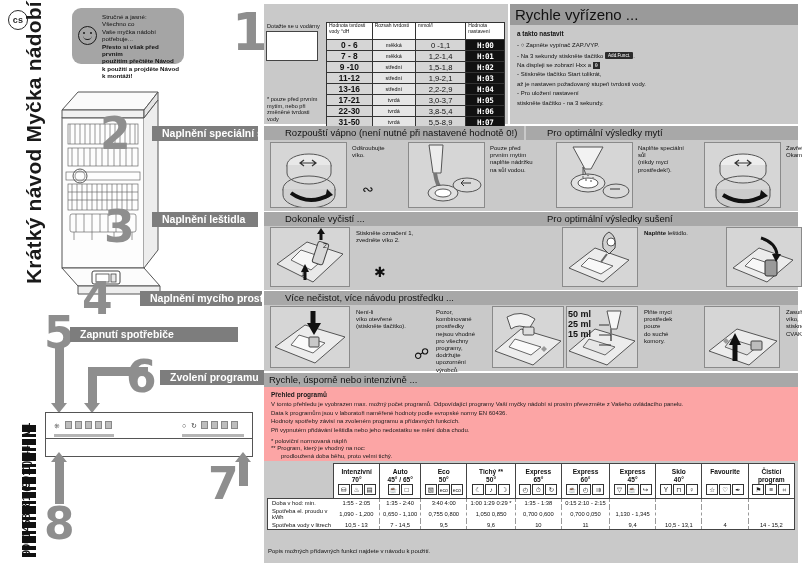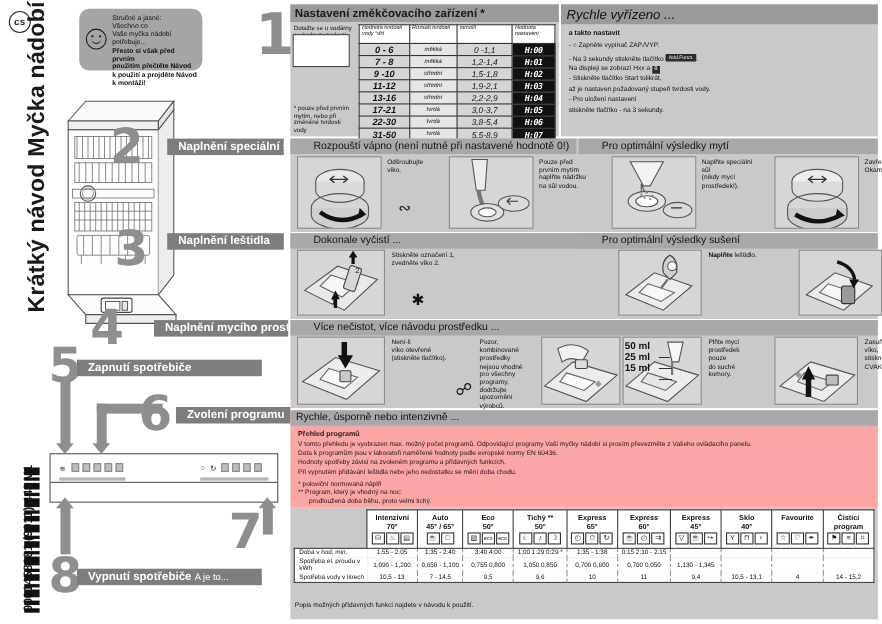--- a/index.html
+++ b/index.html
@@ -108,32 +108,32 @@
   .wh { position:absolute; left:264px; top:4px; width:244px; height:120px; background:#c9c9c9; }
   .wh-title { font-size:10.5px; font-weight:bold; padding:2px 4px; background:#9a9a9a; }
   .wh-left { position:absolute; left:3px; top:19px; width:56px; }
   .wh-left p { margin:0; font-size:5.6px; line-height:6.6px; color:#111; }
   .wh-box { position:absolute; left:2px; top:27px; width:52px; height:30px; background:#fff; border:.8px solid #444; }
   .wh-table {
     position:absolute; left:62px; top:18px; width:179px;
     background:#fff; border:1.2px solid #333; border-collapse:collapse;
   }
   .wh-table th, .wh-table td {
-    border:.7px solid #333; font-size:5.6px; padding:0 2px; color:#111; background:#e2e2e2;font-style:italic;
+    border:.7px solid #333; font-size:5.6px; padding:0 2px; color:#111; background:#e2e2e2;
   }
   .wh-table th { font-size:5px; background:#fff; text-align:left; vertical-align:top; height:17px; line-height:5.8px; font-weight:normal;}
   .wh-table td.c1 { font-size:8.4px; text-align:center; font-weight:bold; width:40px; background:#d5d5d5;}
   .wh-table td.c2 { font-size:5.4px; text-align:center; width:38px; background:#e6e6e6;}
   .wh-table td.c3 { font-size:7.6px; text-align:center; width:44px; background:#d5d5d5;}
   .wh-table td.c4 { background:#111; color:#fff; font-family:"DejaVu Sans Mono", monospace;
                     font-size:7.6px; text-align:center; font-weight:bold; width:34px; letter-spacing:-.5px;}
 
   
   .qs { position:absolute; left:510px; top:4px; width:288px; height:120px; background:#c9c9c9; }
-  .qs-title { font-size:12px; padding:2px 5px; background:#9a9a9a; color:#111;font-style:italic; }
+  .qs-title { font-size:15px; padding:2px 5px; background:#9a9a9a; color:#111; }
   .qs-body { padding:5px 7px 0 7px; }
   .qs-body .h { font-size:6.4px; font-weight:bold; margin:0 0 5px 0; }
   .qs-body p { margin:0 0 2.2px 0; font-size:6px; line-height:7.2px; color:#111; }
   .kbd { display:inline-block; background:#2b2b2b; color:#fff; font-size:4.6px;
          padding:0 3px; border-radius:1px; vertical-align:1px; }
   .kbd2 { display:inline-block; background:#2b2b2b; color:#fff; font-size:5px;
          padding:0 2px; vertical-align:0px; font-family:"DejaVu Sans Mono",monospace;}
 
   
   .band { position:absolute; left:264px; width:534px; background:#c9c9c9; }
@@ -294,27 +294,22 @@
     <div class="padline" style="left:136px; top:21px; width:62px;"></div>
   </div>
 
   <div class="arrow" style="left:55px; top:458px; width:9px; height:46px;"></div>
   <div class="arrowhead" style="left:51px; top:452px; border-left:8.5px solid transparent; border-right:8.5px solid transparent; border-bottom:10px solid #8e8e8e;"></div>
   <div class="arrow" style="left:239px; top:458px; width:9px; height:28px;"></div>
   <div class="arrowhead" style="left:235px; top:452px; border-left:8.5px solid transparent; border-right:8.5px solid transparent; border-bottom:10px solid #8e8e8e;"></div>
   <div class="bignum" style="left:208px; top:462px; font-size:44px;">7</div>
 
   <div class="bignum" style="left:44px; top:502px; font-size:44px;">8</div>
-  <div class="steplabel" style="left:70px; top:517px; width:168px;">
-    <span>Vypnutí spotřebiče</span>
-    <span class="sub">A je to...</span>
-  </div>
 
   <div class="wh">
-    <div class="wh-title">Nastavení změkčovacího zařízení *</div>
     <div class="wh-left">
       <p>Dotažte se u vodárny</p>
       <p>na hodnotu tvrdosti</p>
       <p>a zapište ji ...</p>
     </div>
     <div class="wh-box"></div>
     <div class="wh-left" style="top:92px;">
       <p>* pouze před prvním</p>
       <p>mytím, nebo při</p>
       <p>změněné tvrdosti</p>

